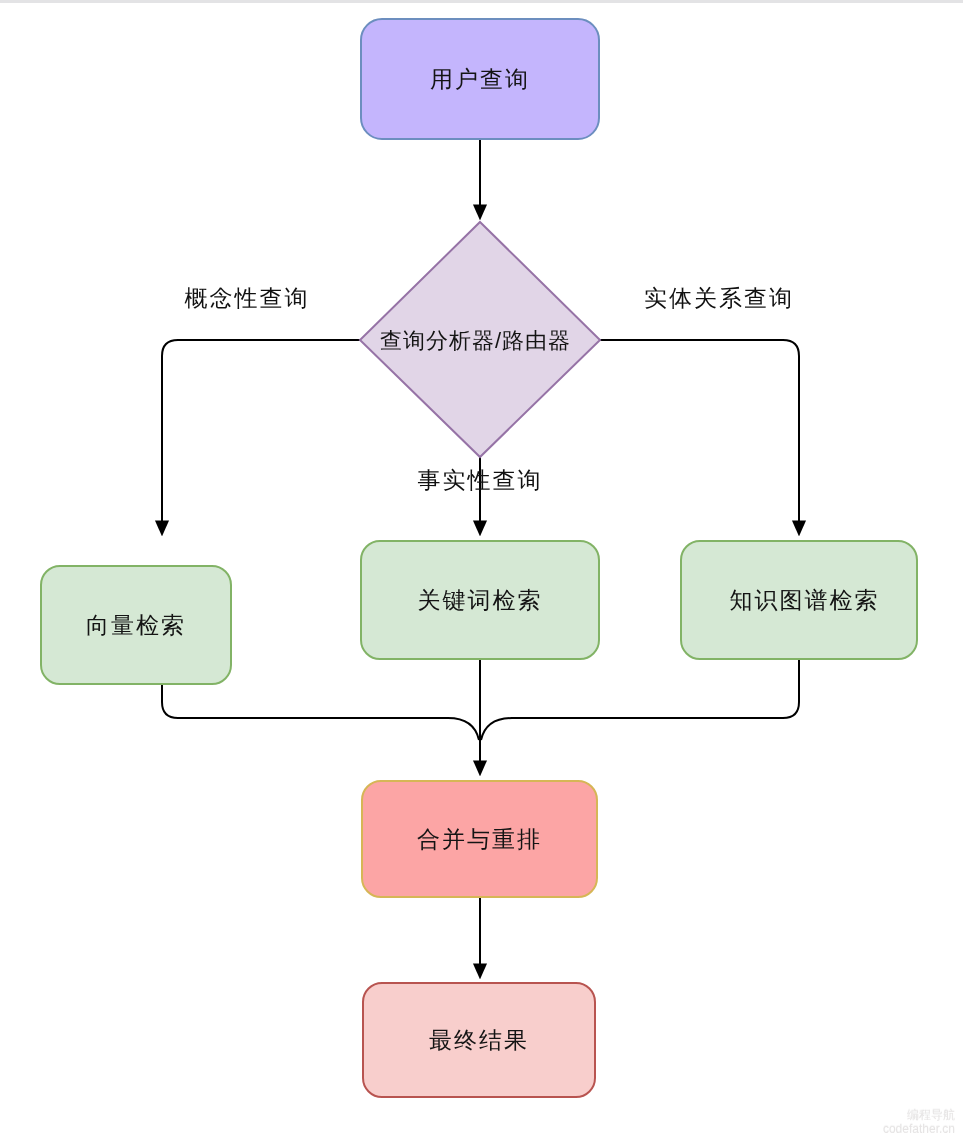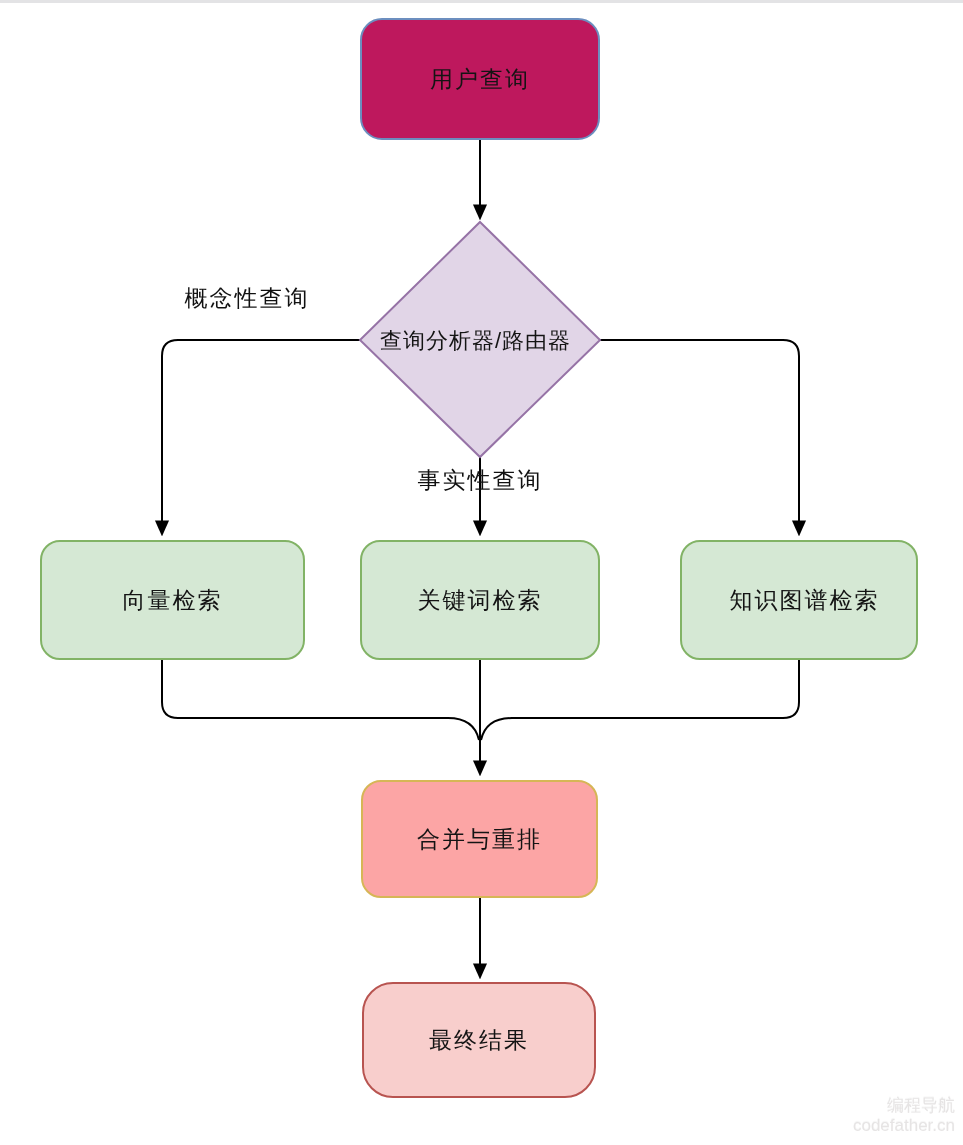--- a/index.html
+++ b/index.html
@@ -42,21 +42,21 @@
     display: flex;
     align-items: center;
     justify-content: center;
     box-sizing: border-box;
     color: #141414;
     font-size: 23px;
     letter-spacing: 2px;
     text-align: center;
   }
   .node-user    { left: 360px; top: 18px;  width: 240px; height: 122px; border-radius: 22px; }
-  .node-vector  { left: 40px;  top: 540px; width: 265px; height: 120px; }
+  .node-vector  { left: 40px;  top: 565px; width: 192px; height: 120px; }
   .node-keyword { left: 360px; top: 540px; width: 240px; height: 120px; }
   .node-kg      { left: 680px; top: 540px; width: 238px; height: 120px; padding-left: 11px; }
   .node-merge   { left: 361px; top: 780px; width: 237px; height: 118px; }
   .node-final   { left: 362px; top: 982px; width: 234px; height: 116px; }
   .diamond-label {
     position: absolute;
     left: 380px; top: 326px;
     width: 240px;
     text-align: left;
     color: #141414;
@@ -81,21 +81,21 @@
     color: #111111;
     font-size: 23px;
     font-style: italic;
     letter-spacing: 2px;
   }
   .watermark {
     position: absolute;
     right: 8px; bottom: 8px;
     text-align: right;
     line-height: 1.22;
-    font-size: 17px;
+    font-size: 12px;
     color: #e6e4e4;
     text-shadow: 0 1px 1px rgba(255,255,255,0.95), 0 -1px 1px rgba(0,0,0,0.05);
     user-select: none;
     margin-left: 28px;
   }
 </style>
 </head>
 <body>
 
 <div class="canvas">
@@ -121,21 +121,21 @@
 
     <path class="edge" d="M 799 660 L 799 702 Q 799 718 783 718 L 512 718 Q 486 718 481 740"></path>
 
     <path class="edge" d="M 480 660 L 480 774" marker-end="url(#arrow)"></path>
 
     <path class="edge" d="M 480 898 L 480 977" marker-end="url(#arrow)"></path>
 
     <polygon class="diamond" points="480,222 600,340 480,457 360,340" style="fill: rgb(225, 213, 231); stroke: rgb(150, 115, 166);"></polygon>
   </svg>
 
-  <div class="node node-user" style="background-color: #be185d; border-color: rgb(108, 142, 191);">
+  <div class="node node-user" style="background-color: #c4b5fd; border-color: rgb(108, 142, 191);">
     <span>用户查询</span>
   </div>
 
   <div class="diamond-label">查询分析器/路由器</div>
 
   <div class="node node-vector" style="background-color: rgb(213, 232, 212); border-color: rgb(130, 179, 102);">
     <span>向量检索</span>
   </div>
 
   <div class="node node-keyword" style="background-color: rgb(213, 232, 212); border-color: rgb(130, 179, 102);">
@@ -143,26 +143,27 @@
   </div>
 
   <div class="node node-kg" style="background-color: rgb(213, 232, 212); border-color: rgb(130, 179, 102);">
     <span>知识图谱检索</span>
   </div>
 
   <div class="node node-merge" style="background-color: #fca5a5; border-color: rgb(214, 182, 86);">
     <span>合并与重排</span>
   </div>
 
-  <div class="node node-final" style="background-color: rgb(248, 206, 204); border-color: rgb(184, 84, 80); border-radius: 31px;">
+  <div class="node node-final" style="background-color: rgb(248, 206, 204); border-color: rgb(184, 84, 80);">
     <span>最终结果</span>
   </div>
 
   <div class="elabel elabel-conceptual">概念性查询</div>
 
+  <div class="elabel elabel-entity">实体关系查询</div>
 
   <div class="elabel elabel-factual">事实性查询</div>
 
 
   <div class="watermark">
     <div>编程导航</div>
     <div>codefather.cn</div>
   </div>
 
 </div>

